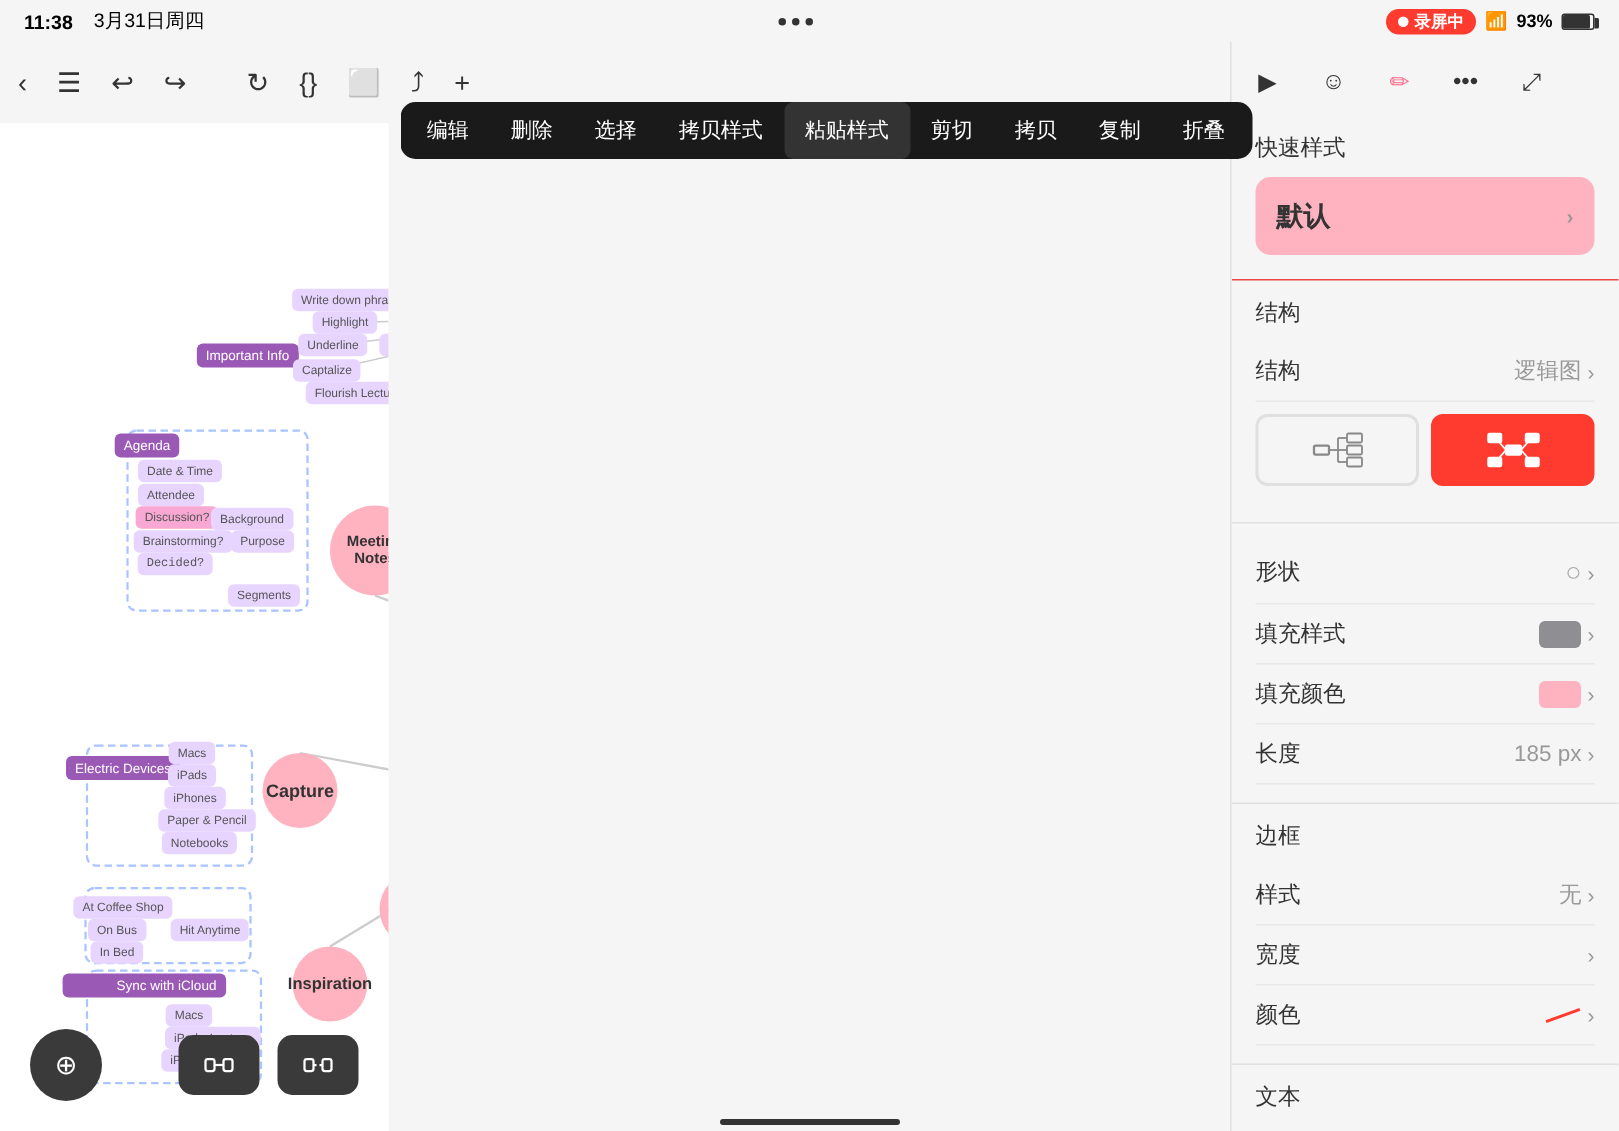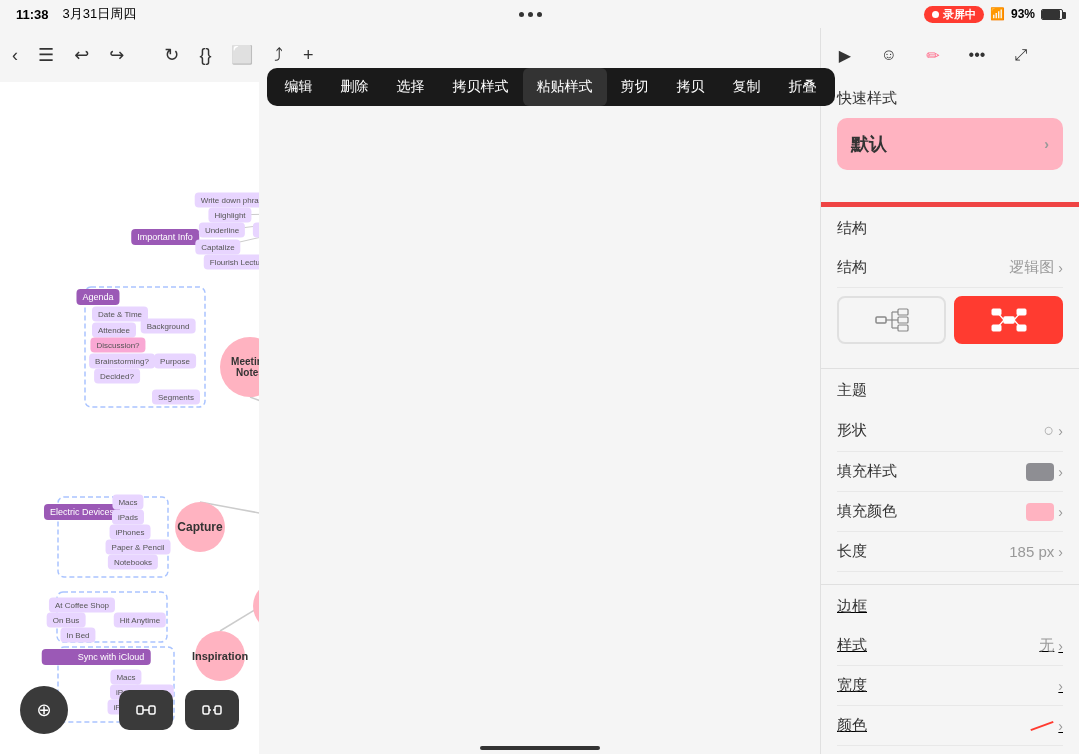--- a/index.html
+++ b/index.html
@@ -69,21 +69,21 @@
     .rp-tab { padding: 6px 10px; cursor: pointer; display: flex; align-items: center; justify-content: center; font-size: 16px; color: #666; }
     .rp-tab.active { color: #ff6b8a; }
 
     .panel-section { padding: 12px 16px; }
     .panel-section-title { font-size: 15px; color: #333; font-weight: 500; margin-bottom: 10px; }
 
     .quick-style-btn {
       background: #ffb3c1; border-radius: 10px; padding: 14px;
       text-align: center; font-size: 18px; font-weight: 600; color: #333;
       display: flex; align-items: center; justify-content: space-between;
-      cursor: pointer; margin-bottom: 20px;
+      cursor: pointer; margin-bottom: 4px;
     }
     .chevron { font-size: 14px; color: #999; }
 
     .panel-row {
       display: flex; align-items: center; justify-content: space-between;
       padding: 10px 0; border-bottom: 1px solid #e8e8e8;
     }
     .panel-row-label { font-size: 15px; color: #333; }
     .panel-row-value { font-size: 15px; color: #999; display: flex; align-items: center; gap: 4px; }
 
@@ -276,31 +276,31 @@
   <div class="node-small-rect" style="left:236px;top:118px;background:#e8d5ff;color:#555;font-size:8px;">Write down phrases</div>
   <div class="node-small-rect" style="left:222px;top:148px;background:#e8d5ff;color:#555;font-size:8px;">Underline</div>
   <div class="node-small-rect" style="left:278px;top:148px;background:#e8d5ff;color:#555;font-size:8px;">Key Points</div>
   <div class="node-small-rect" style="left:218px;top:165px;background:#e8d5ff;color:#555;font-size:8px;">Captalize</div>
   <div class="node-small-rect" style="left:250px;top:180px;background:#e8d5ff;color:#555;font-size:8px;">Flourish Lecture Notes</div>
 
   <div class="node-small-rect" style="left:120px;top:232px;background:#e8d5ff;color:#555;font-size:8px;">Date &amp; Time</div>
   <div class="node-small-rect" style="left:114px;top:248px;background:#e8d5ff;color:#555;font-size:8px;">Attendee</div>
   <div class="node-small-rect" style="left:118px;top:263px;background:#f9a8d4;color:#555;font-size:8px;">Discussion?</div>
   <div class="node-small-rect" style="left:122px;top:279px;background:#e8d5ff;color:#555;font-size:8px;">Brainstorming?</div>
-  <div class="node-small-rect" style="left:117px;top:294px;background:#e8d5ff;color:#555;font-size:8px;">Decided?</div>
+  <div class="node-small-rect" style="left:117px;top:294px;background:#e8d5ff;color:#555;font-size:8px;font-family:Liberation Mono, monospace;">Decided?</div>
   <div class="node-small-rect" style="left:176px;top:315px;background:#e8d5ff;color:#555;font-size:8px;">Segments</div>
-  <div class="node-small-rect" style="left:168px;top:244px;background:#e8d5ff;color:#555;font-size:8px;">Background</div>
+  <div class="node-small-rect" style="left:168px;top:264px;background:#e8d5ff;color:#555;font-size:8px;">Background</div>
   <div class="node-small-rect" style="left:175px;top:279px;background:#e8d5ff;color:#555;font-size:8px;">Purpose</div>
   <div class="node-small-rect" style="left:128px;top:420px;background:#e8d5ff;color:#555;font-size:8px;">Macs</div>
   <div class="node-small-rect" style="left:128px;top:435px;background:#e8d5ff;color:#555;font-size:8px;">iPads</div>
   <div class="node-small-rect" style="left:130px;top:450px;background:#e8d5ff;color:#555;font-size:8px;">iPhones</div>
   <div class="node-small-rect" style="left:138px;top:465px;background:#e8d5ff;color:#555;font-size:8px;">Paper &amp; Pencil</div>
   <div class="node-small-rect" style="left:133px;top:480px;background:#e8d5ff;color:#555;font-size:8px;">Notebooks</div>
   <div class="node-small-rect" style="left:82px;top:523px;background:#e8d5ff;color:#555;font-size:8px;">At Coffee Shop</div>
-  <div class="node-small-rect" style="left:66px;top:538px;background:#e8d5ff;color:#555;font-size:8px;">On Bus</div>
+  <div class="node-small-rect" style="left:78px;top:538px;background:#e8d5ff;color:#555;font-size:8px;">On Bus</div>
   <div class="node-small-rect" style="left:78px;top:553px;background:#e8d5ff;color:#555;font-size:8px;">In Bed</div>
   <div class="node-small-rect" style="left:140px;top:538px;background:#e8d5ff;color:#555;font-size:8px;">Hit Anytime</div>
   <div class="node-small-rect" style="left:126px;top:595px;background:#e8d5ff;color:#555;font-size:8px;">Macs</div>
   <div class="node-small-rect" style="left:126px;top:610px;background:#e8d5ff;color:#555;font-size:8px;">iPads</div>
   <div class="node-small-rect" style="left:128px;top:625px;background:#e8d5ff;color:#555;font-size:8px;">iPhones</div>
   <div class="node-small-rect" style="left:154px;top:610px;background:#e8d5ff;color:#555;font-size:8px;">Laptops</div>
 </div>
 
 <div id="bottom-bar">
   <div class="layers-btn">
@@ -350,21 +350,21 @@
   </div>
 
   <div class="panel-section">
     <div class="panel-section-title">快速样式</div>
     <div class="quick-style-btn">
       <span>默认</span>
       <span class="chevron">›</span>
     </div>
   </div>
 
-  <div class="panel-section" style="border-top:5px solid #ef4444;">
+  <div class="panel-section" style="border-top:1px solid #ef4444;">
     <div class="panel-section-title">结构</div>
     <div class="panel-row">
       <span class="panel-row-label">结构</span>
       <span class="panel-row-value">
         <span>逻辑图</span>
         <span class="chevron">›</span>
       </span>
     </div>
     <div class="structure-layout">
       <div class="struct-box">
@@ -390,21 +390,20 @@
           <rect x="1" y="3" width="9" height="6" rx="1" fill="white" stroke="white" stroke-width="1"></rect>
           <rect x="1" y="19" width="9" height="6" rx="1" fill="white" stroke="white" stroke-width="1"></rect>
           <rect x="26" y="3" width="9" height="6" rx="1" fill="white" stroke="white" stroke-width="1"></rect>
           <rect x="26" y="19" width="9" height="6" rx="1" fill="white" stroke="white" stroke-width="1"></rect>
         </svg>
       </div>
     </div>
   </div>
 
   <div class="panel-section" style="border-top:1px solid #e0e0e0;">
-    <div class="panel-section-title">主题</div>
     <div class="panel-row">
       <span class="panel-row-label">形状</span>
       <span class="panel-row-value">
         <span style="font-size:18px;color:#aaa;">○</span>
         <span class="chevron">›</span>
       </span>
     </div>
     <div class="panel-row">
       <span class="panel-row-label">填充样式</span>
       <span class="panel-row-value">
@@ -421,21 +420,21 @@
     </div>
     <div class="panel-row">
       <span class="panel-row-label">长度</span>
       <span class="panel-row-value">
         <span>185 px</span>
         <span class="chevron">›</span>
       </span>
     </div>
   </div>
 
-  <div class="panel-section" style="border-top:1px solid #e0e0e0;text-decoration:underline;">
+  <div class="panel-section" style="border-top:1px solid #e0e0e0;">
     <div class="panel-section-title">边框</div>
     <div class="panel-row">
       <span class="panel-row-label">样式</span>
       <span class="panel-row-value">
         <span>无</span>
         <span class="chevron">›</span>
       </span>
     </div>
     <div class="panel-row">
       <span class="panel-row-label">宽度</span>

